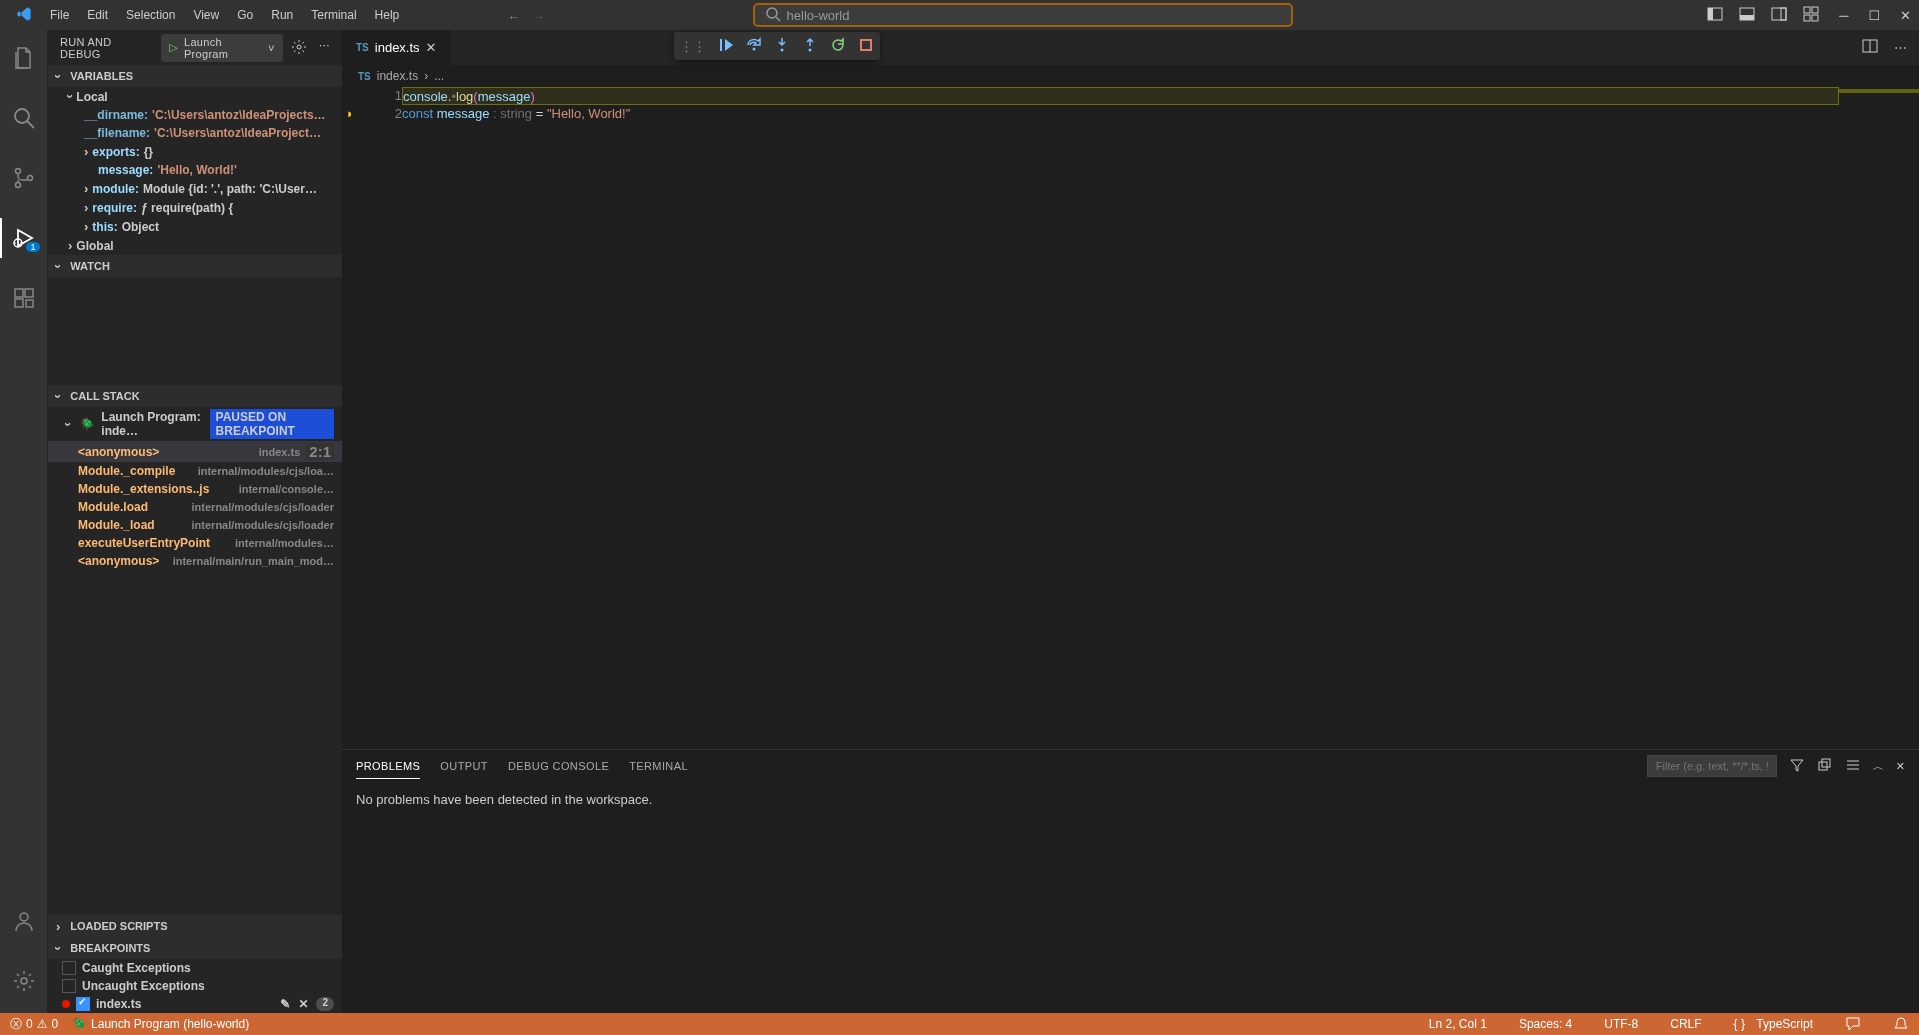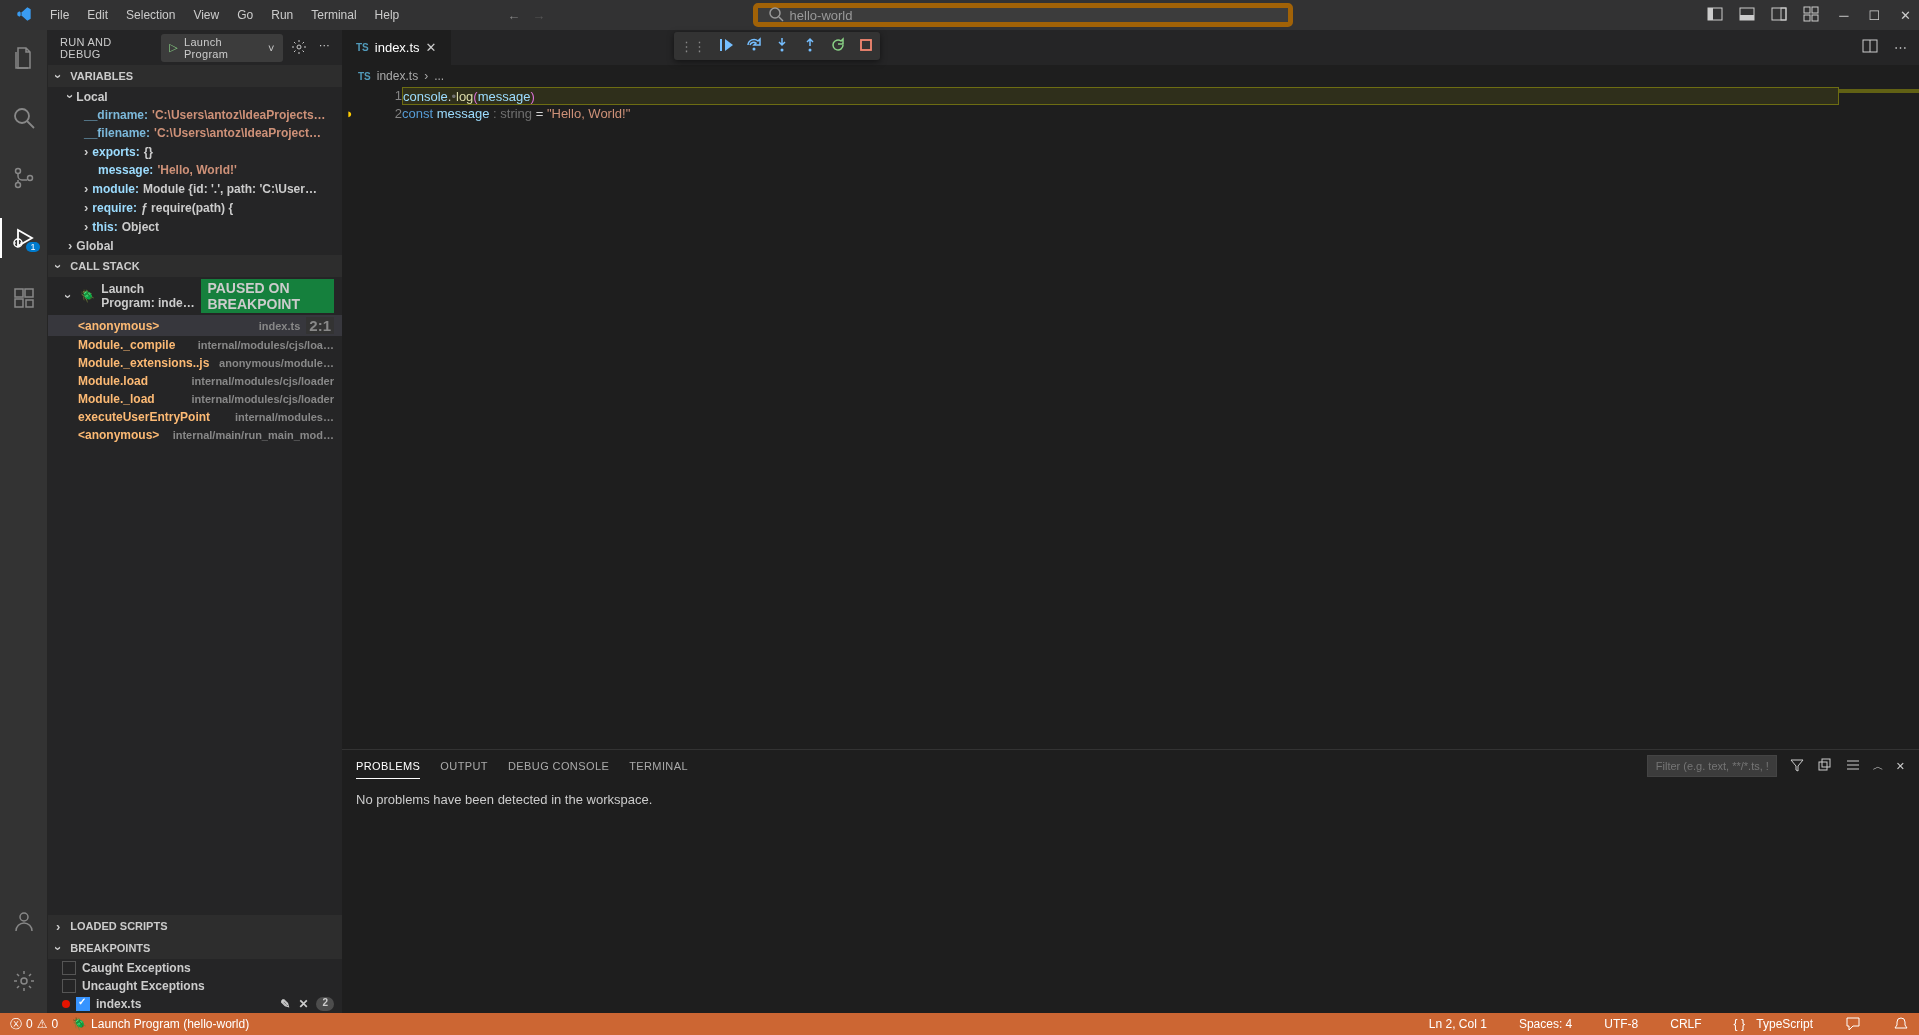--- a/index.html
+++ b/index.html
@@ -5,21 +5,21 @@
 * { margin: 0; padding: 0; box-sizing: border-box; font-family: "Segoe UI", sans-serif; }
 body { background: #1e1e1e; color: #cccccc; font-size: 13px; overflow: hidden; }
 .app { display: flex; flex-direction: column; height: 1035px; width: 1919px; }
 
 
 .titlebar { height: 30px; background: #323233; display: flex; align-items: center; padding: 0 8px; }
 .titlebar .logo { width: 18px; height: 18px; margin: 0 8px; }
 .menu { display: flex; gap: 2px; }
 .menu-item { padding: 4px 8px; color: #cccccc; cursor: pointer; font-size: 12px; }
 .nav { display: flex; gap: 12px; margin-left: 100px; color: #888; }
-.searchbar { flex: 0 0 540px; margin: 0 auto; background: #3c3c3c; border: 5px solid #a16207; border-radius: 5px; height: 24px; display: flex; align-items: center; padding: 0 10px; gap: 6px; color: #999; }
+.searchbar { flex: 0 0 540px; margin: 0 auto; background: #3c3c3c; border: 2px solid #a16207; border-radius: 5px; height: 24px; display: flex; align-items: center; padding: 0 10px; gap: 6px; color: #999; }
 .title-right { display: flex; gap: 16px; margin-left: auto; color: #ccc; }
 .win-controls { display: flex; gap: 20px; margin-left: 20px; color: #ccc; }
 
 
 .body { flex: 1; display: flex; }
 .activitybar { width: 48px; background: #333333; display: flex; flex-direction: column; border-right: 1px solid #252525; padding-top: 8px; }
 .activitybar .top { display: flex; flex-direction: column; gap: 20px; align-items: center; }
 .activitybar .bottom { margin-top: auto; display: flex; flex-direction: column; gap: 20px; align-items: center; padding-bottom: 12px; }
 .activitybar .ab-item { width: 48px; height: 40px; display: flex; align-items: center; justify-content: center; color: #888; cursor: pointer; position: relative; }
 .activitybar .ab-item.active { color: #fff; }
@@ -41,21 +41,21 @@
 .var-val { color: #ce9178; margin-left: 4px; }
 .var-val.obj { color: #ccc; }
 .chev::before { content: "›"; display:inline-block; transform: rotate(90deg); margin-right:4px; color:#ccc; font-size:13px; }
 .chev.collapsed::before { transform: rotate(0deg); }
 
 .section.variables .section-body { max-height: 218px; overflow: hidden; }
 .section.watch .section-body { height: 108px; }
 .section.callstack .section-body { flex: 1; }
 
 .callstack-hdr { display:flex; align-items:center; padding:2px 8px 2px 18px; gap:6px; }
-.cs-status { background:#15803d; padding:1px 6px; font-size:14px; color:#ccc; margin-left:auto; }
+.cs-status { background:#1d4ed8; padding:1px 6px; font-size:12px; color:#ccc; margin-left:auto; }
 .stack-row { padding-left: 30px; display:flex; }
 .stack-row.active { background:#37373d; }
 .stack-fn { color:#fdba74; }
 .stack-src { color:#888; margin-left:auto; font-size:11px; overflow:hidden; text-overflow:ellipsis; }
 .stack-pos { color:#888; margin-left:6px; font-size:15px; background:#333; padding:0 3px; }
 
 .bp-row { gap:6px; padding-left: 14px; }
 .bp-check { width:14px; height:14px; border:1px solid #555; display:inline-block; }
 .bp-check.checked { background:#3794ff; border-color:#3794ff; position:relative; }
 .bp-check.checked::after { content:"✓"; color:#fff; font-size:10px; position:absolute; left:1px; top:-2px; }
@@ -283,20 +283,27 @@
               <span class="var-key">this:</span>
               <span class="var-val obj">Object</span>
             </div>
           <div class="var-row">
               <span class="chev collapsed"></span>
               <span>Global</span>
             </div>
         </div>
       </div>
 
+      <div class="section watch">
+        <div class="section-hdr">
+            <span class="chev"></span>
+            <span>WATCH</span>
+          </div>
+        <div class="section-body"></div>
+      </div>
 
       <div class="section callstack" style="flex:1; display:flex; flex-direction:column;">
         <div class="section-hdr">
             <span class="chev"></span>
             <span>CALL STACK</span>
           </div>
         <div class="section-body">
           <div class="callstack-hdr">
             <span class="chev"></span>
             <span>🪲</span>
@@ -307,21 +314,21 @@
               <span class="stack-fn">&lt;anonymous&gt;</span>
               <span class="stack-src">index.ts</span>
               <span class="stack-pos">2:1</span>
             </div>
           <div class="stack-row">
               <span class="stack-fn">Module._compile</span>
               <span class="stack-src">internal/modules/cjs/loa…</span>
             </div>
           <div class="stack-row">
               <span class="stack-fn">Module._extensions..js</span>
-              <span class="stack-src">anonymous/module…</span>
+              <span class="stack-src">internal/console…</span>
             </div>
           <div class="stack-row">
               <span class="stack-fn">Module.load</span>
               <span class="stack-src">internal/modules/cjs/loader</span>
             </div>
           <div class="stack-row">
               <span class="stack-fn">Module._load</span>
               <span class="stack-src">internal/modules/cjs/loader</span>
             </div>
           <div class="stack-row">

